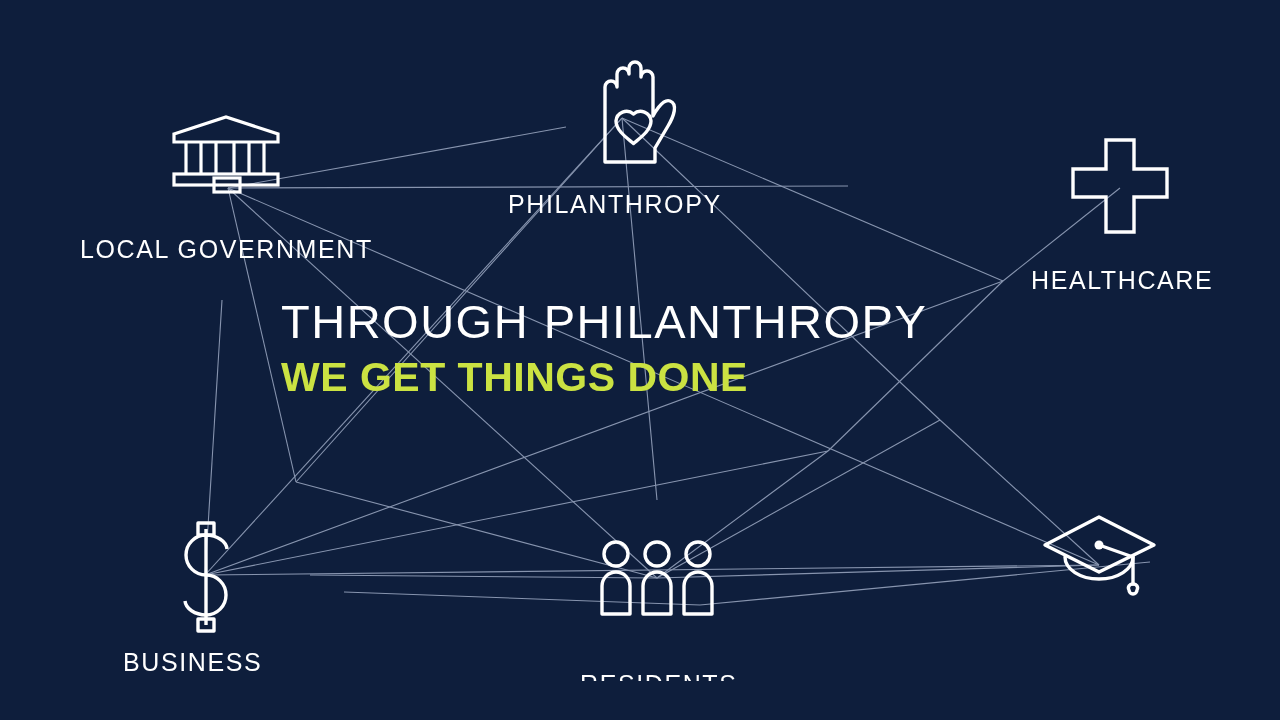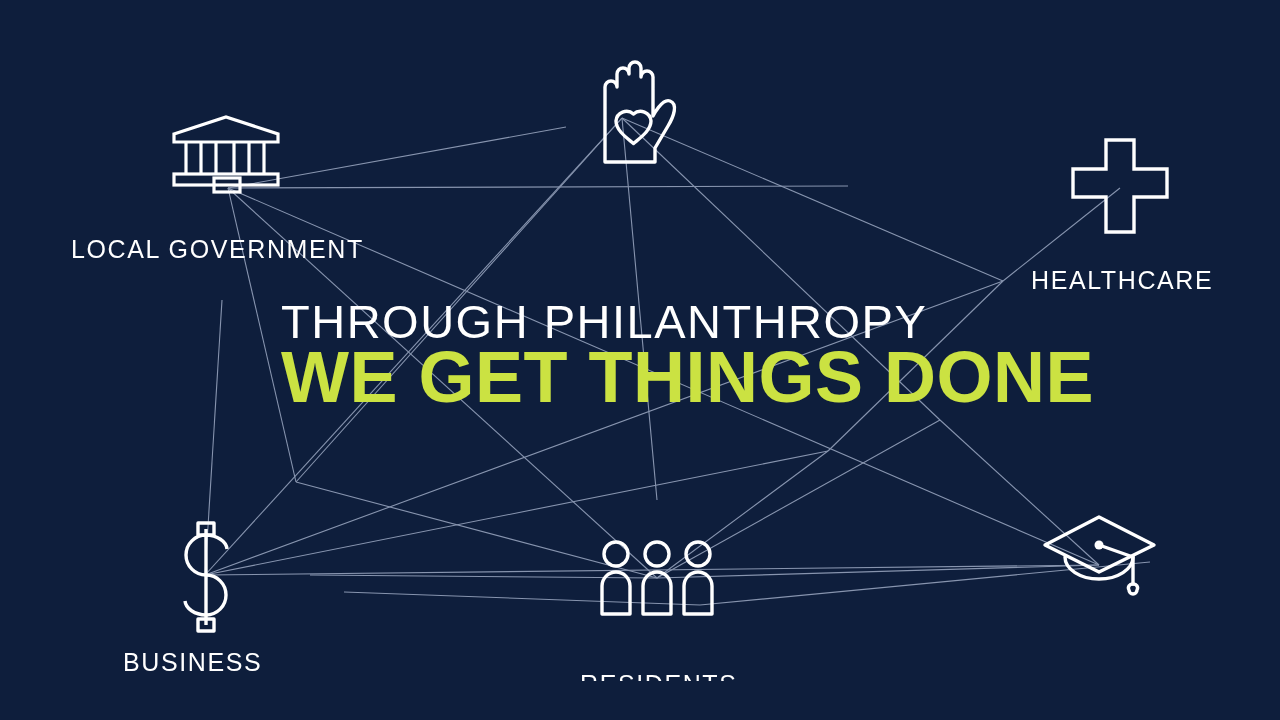--- a/index.html
+++ b/index.html
@@ -68,21 +68,21 @@
     font-weight: 300;
     font-size: 47px;
     letter-spacing: 1.5px;
     line-height: 52px;
     white-space: nowrap;
   }
   #headline .line2 {
     color: #cbe242;
     font-family: "Liberation Sans", sans-serif;
     font-weight: 700;
-    font-size: 72px;
+    font-size: 41px;
     letter-spacing: 0.5px;
     line-height: 58px;
     white-space: nowrap;
   }
 </style>
 </head>
 <body>
 
 <div id="stage">
 
@@ -132,31 +132,34 @@
           <line x1="31" y1="31" x2="31" y2="62"></line>
           <line x1="46" y1="31" x2="46" y2="62"></line>
           <line x1="64" y1="31" x2="64" y2="62"></line>
           <line x1="79" y1="31" x2="79" y2="62"></line>
           <line x1="94" y1="31" x2="94" y2="62"></line>
           <rect x="4" y="62" width="104" height="11"></rect>
           <rect x="44" y="66" width="26" height="14"></rect>
         </g>
       </svg>
     </div>
-    <div class="node-label" style="left:71px; top:237px;">LOCAL GOVERNMENT</div>
+    <div class="node-label" style="left:80px; top:237px;">LOCAL GOVERNMENT</div>
 
     <div class="node" style="left:592px; top:44px;">
       <svg class="glyph" width="92" height="126" viewBox="0 0 92 126" xmlns="http://www.w3.org/2000/svg">
         <g stroke="#ffffff" stroke-width="3.4" fill="none" stroke-linejoin="round" stroke-linecap="round">
           <path d="M13 118 L13 43 a6 6 0 0 1 12 0 L25 30 a6 6 0 0 1 12 0 L37 24 a6 6 0 0 1 12 0 L49 33 a6 6 0 0 1 12 0 L61 72
                    C61 72 70 54 78 57 C86 60 82 72 76 82 L63 104 L63 118 Z"></path>
           <path d="M24 77 a10.5 10.5 0 0 1 17.5 -7 a10.5 10.5 0 0 1 17.5 7
                    c0 10 -12.5 18 -17.5 22.5 C36.5 95 24 87 24 77 Z"></path>
         </g>
       </svg>
+    </div>
+    <div class="label-clip" style="left:508px; top:192px; width:250px; height:22px;">
+      <div class="node-label">PHILANTHROPY</div>
     </div>
 
     <div class="node" style="left:1069px; top:136px;">
       <svg class="glyph" width="102" height="102" viewBox="0 0 102 102" xmlns="http://www.w3.org/2000/svg">
         <g stroke="#ffffff" stroke-width="3.4" fill="none" stroke-linejoin="miter">
           <path d="M37 4 L65 4 L65 33 L98 33 L98 61 L65 61 L65 96 L37 96 L37 61 L4 61 L4 33 L37 33 Z"></path>
         </g>
       </svg>
     </div>
     <div class="label-clip" style="left:1031px; top:268px; width:230px; height:23px;">

